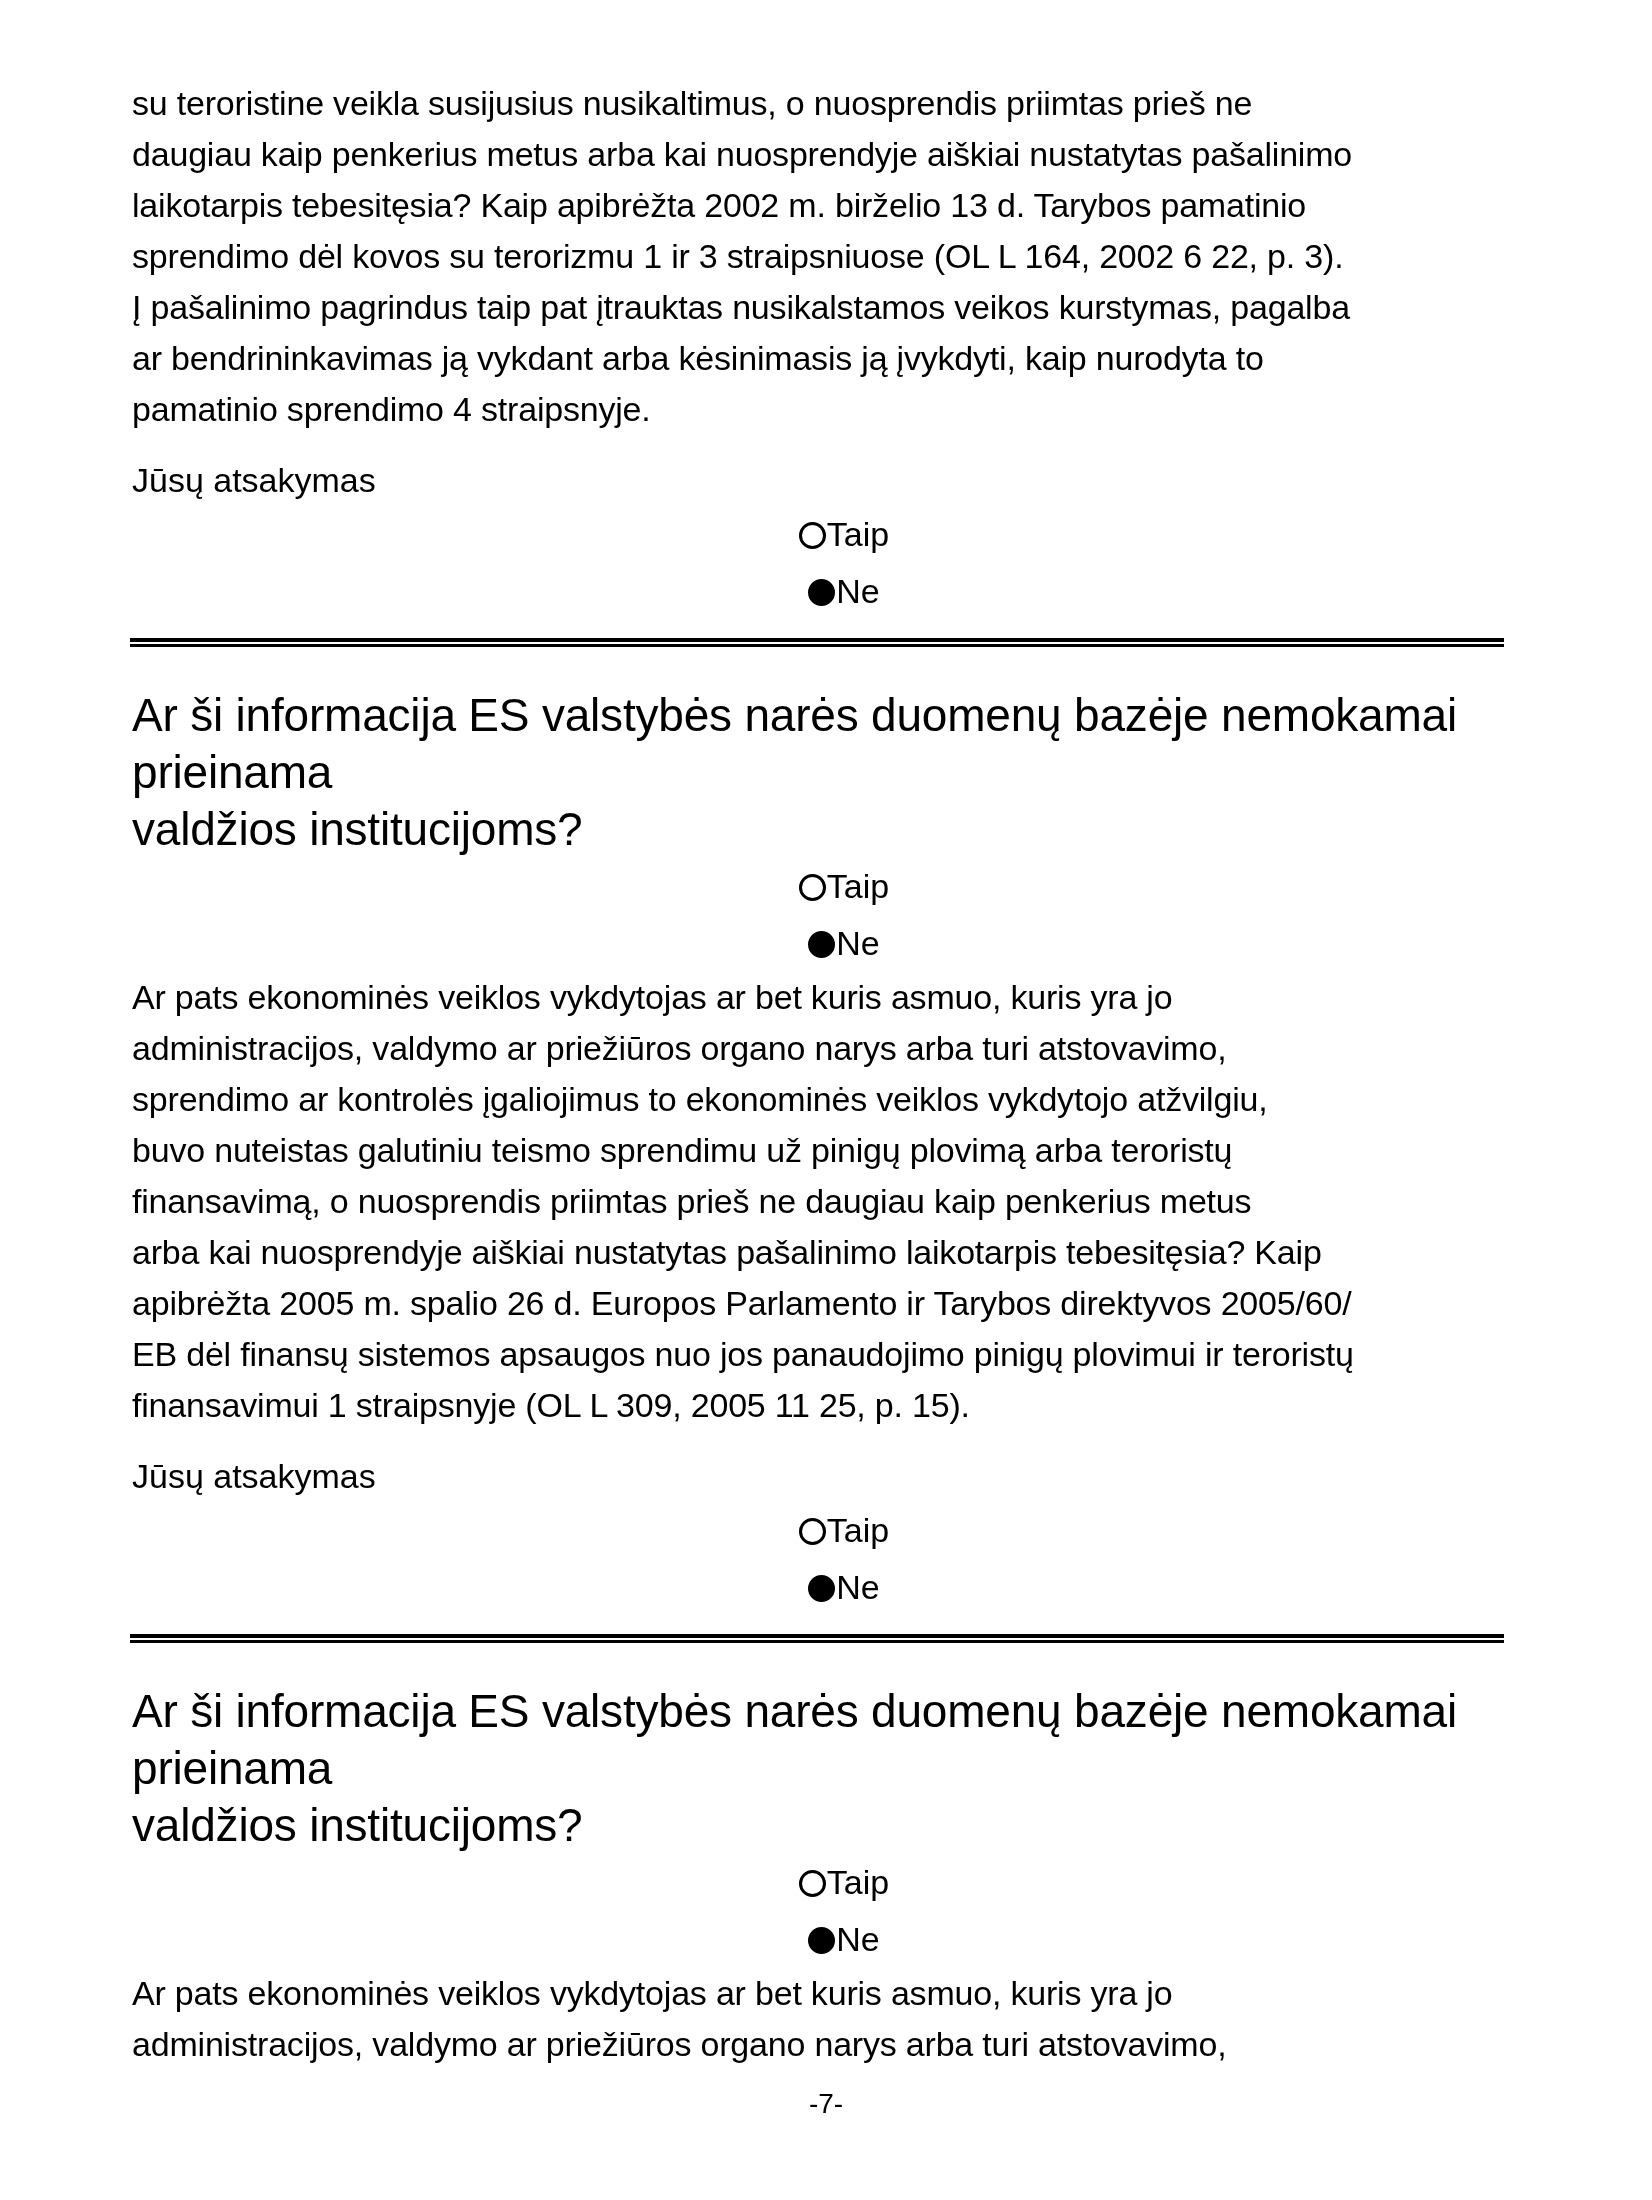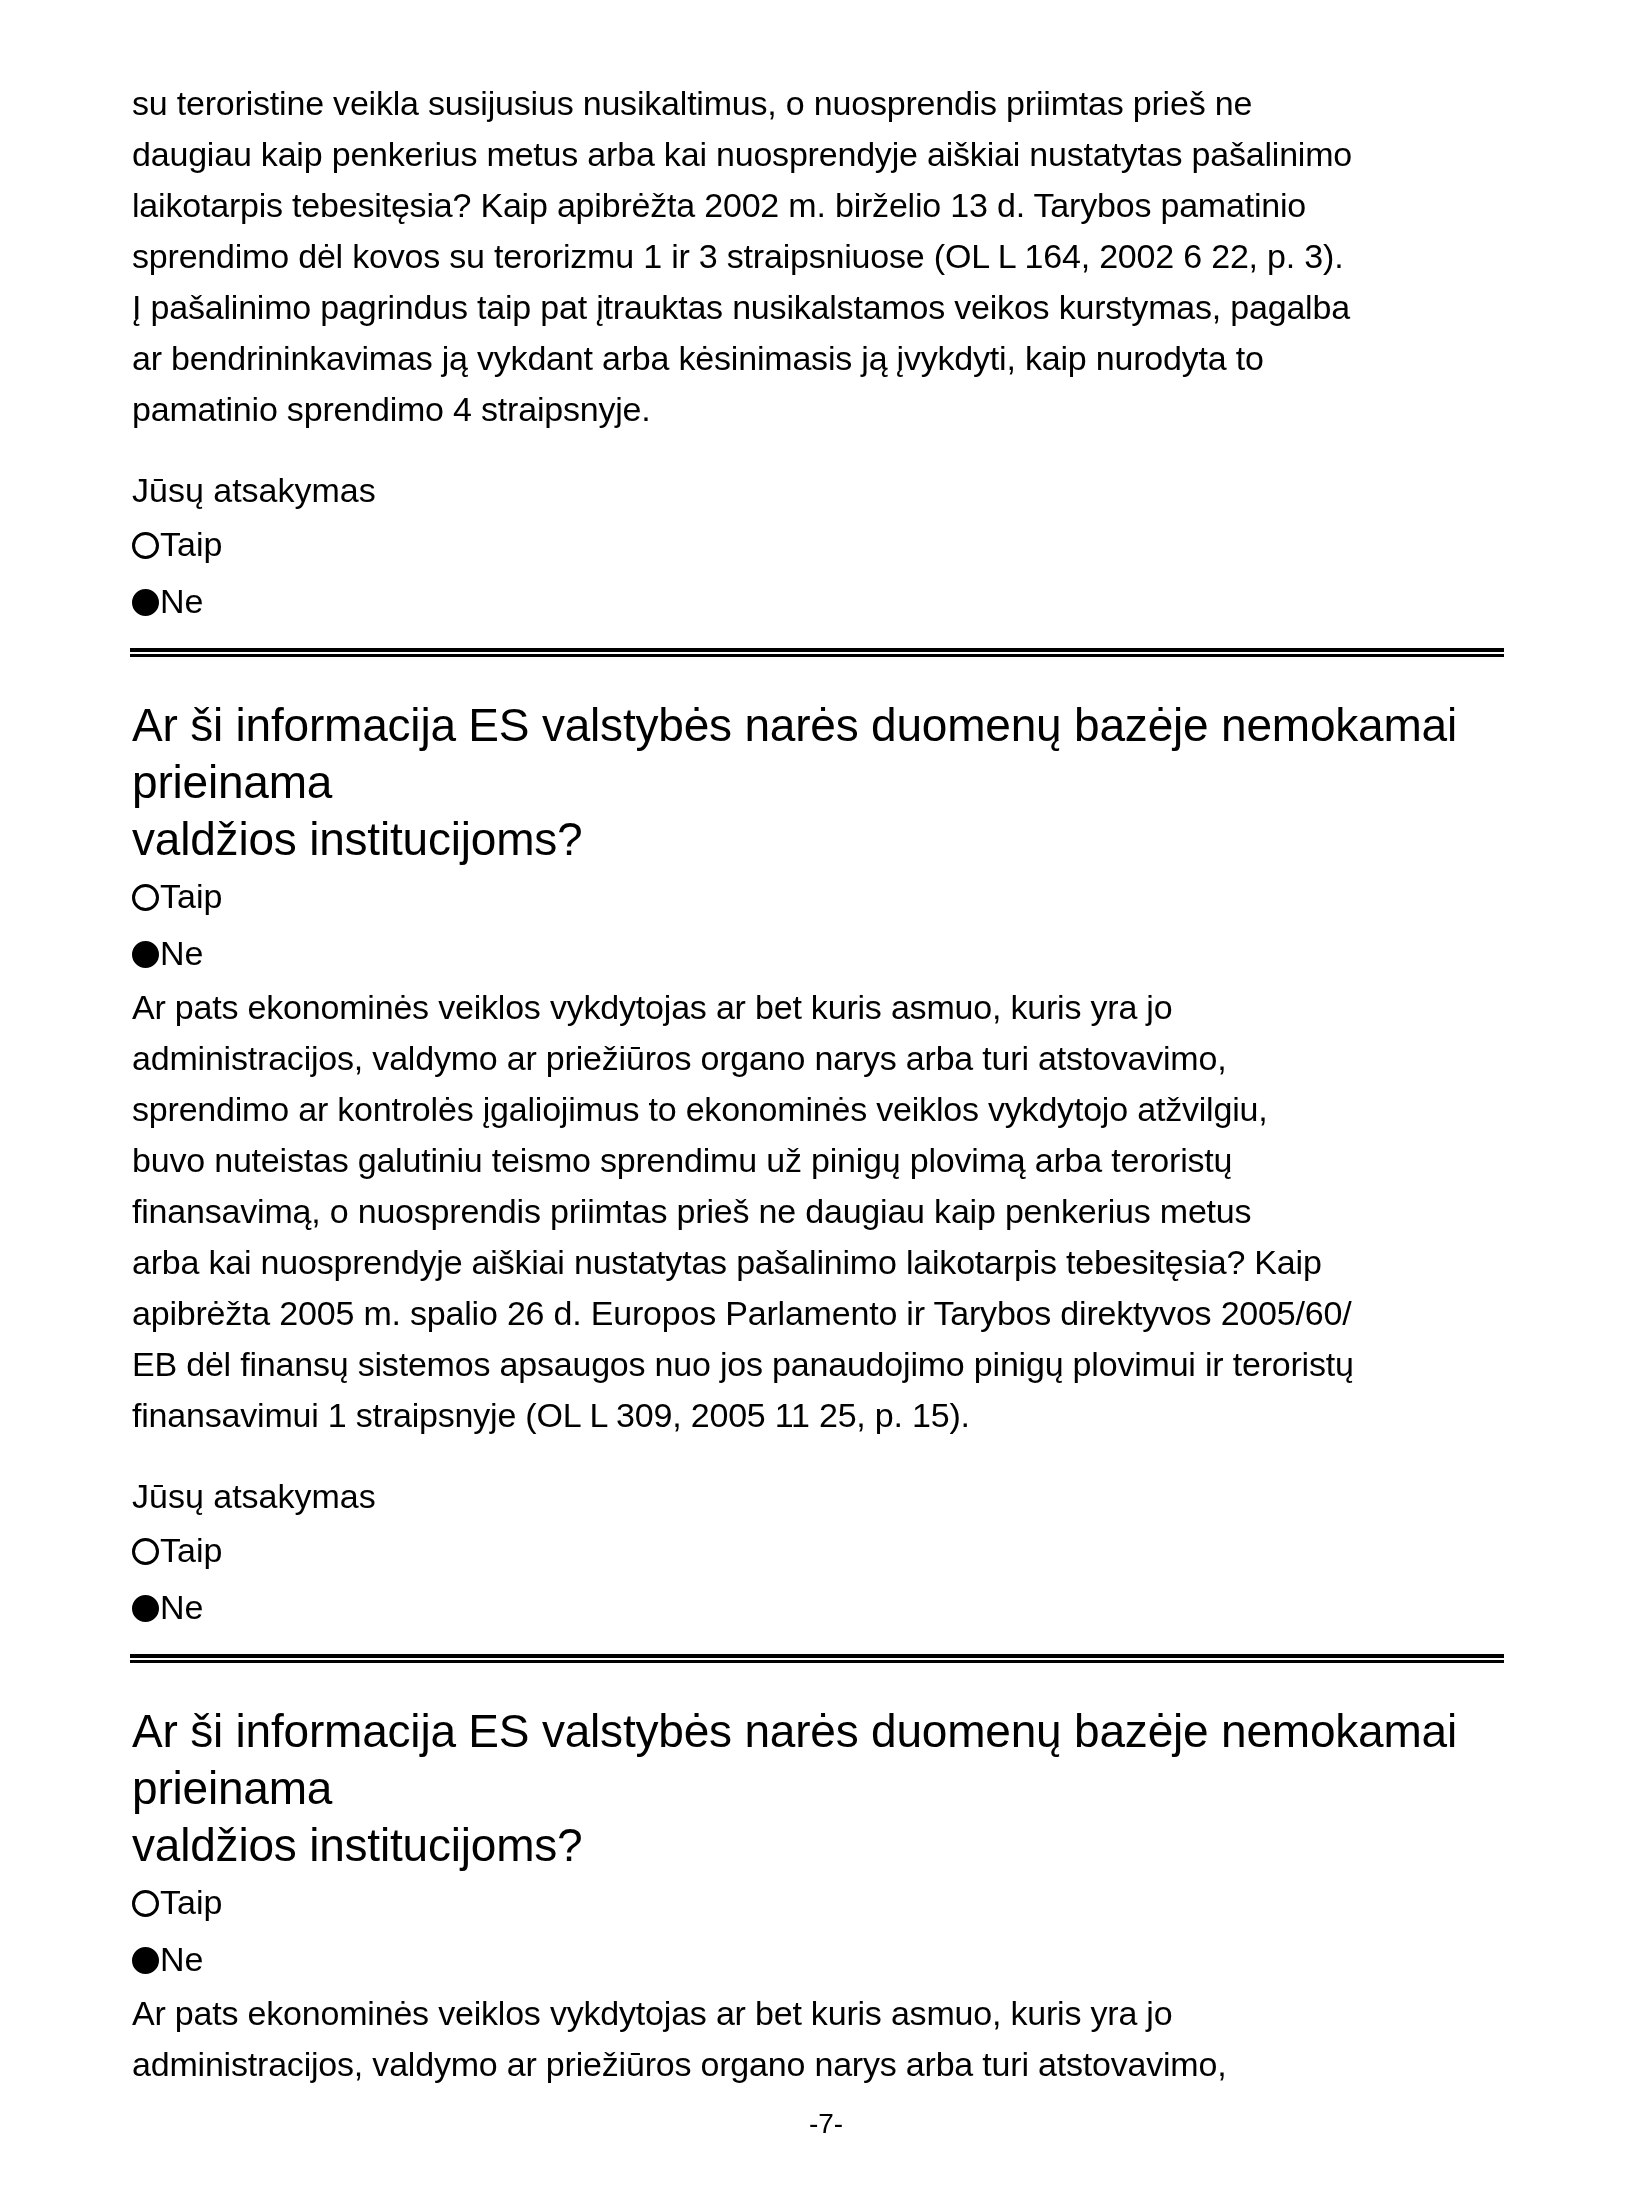--- a/index.html
+++ b/index.html
@@ -23,25 +23,26 @@
   .para {
     font-size: 34px;
     line-height: 51px;
     white-space: pre-line;
     margin: 0;
     letter-spacing: -0.2px;
   }
   .answer-label {
     font-size: 34px;
     line-height: 51px;
-    margin-top: 30px;
+    margin-top: 20px;
   }
   .radio-row {
     font-size: 34px;
     line-height: 57px;
+    text-align: center;
   }
   .radio {
     display: inline-block;
     width: 21px;
     height: 21px;
     border: 3px solid #000;
     border-radius: 50%;
     vertical-align: -3px;
     background: #fff;
     margin-right: 1px;

